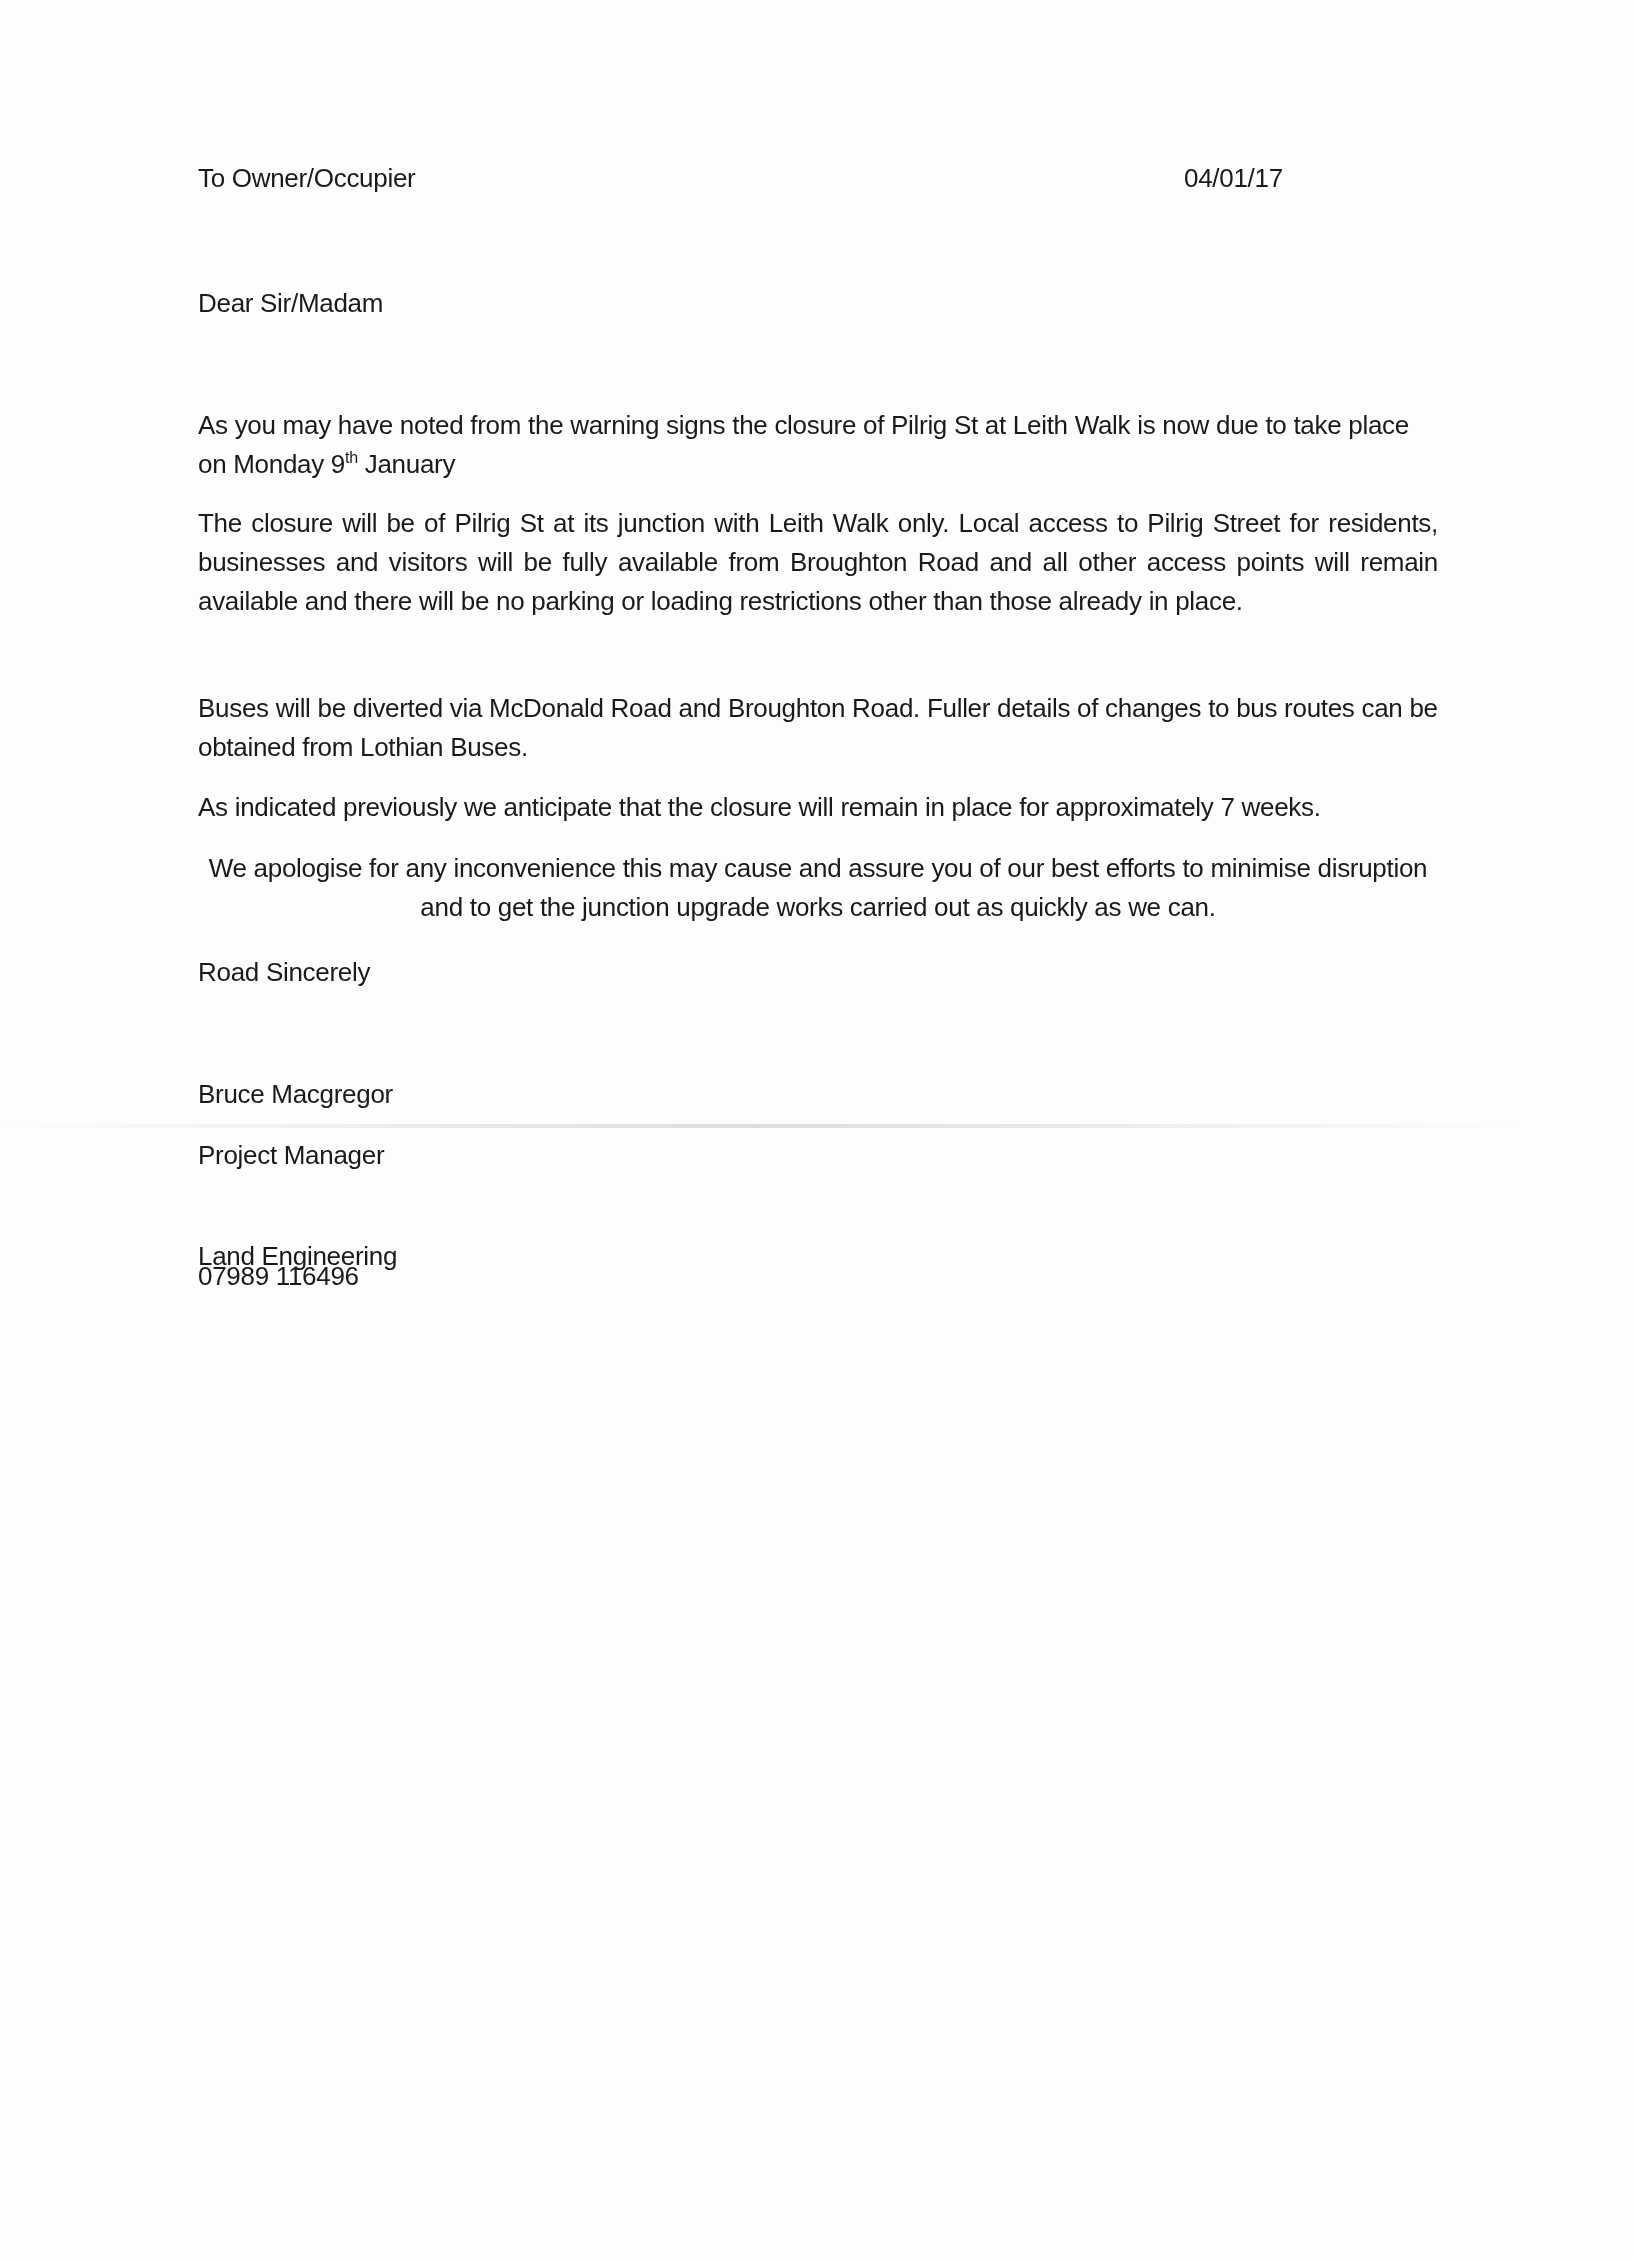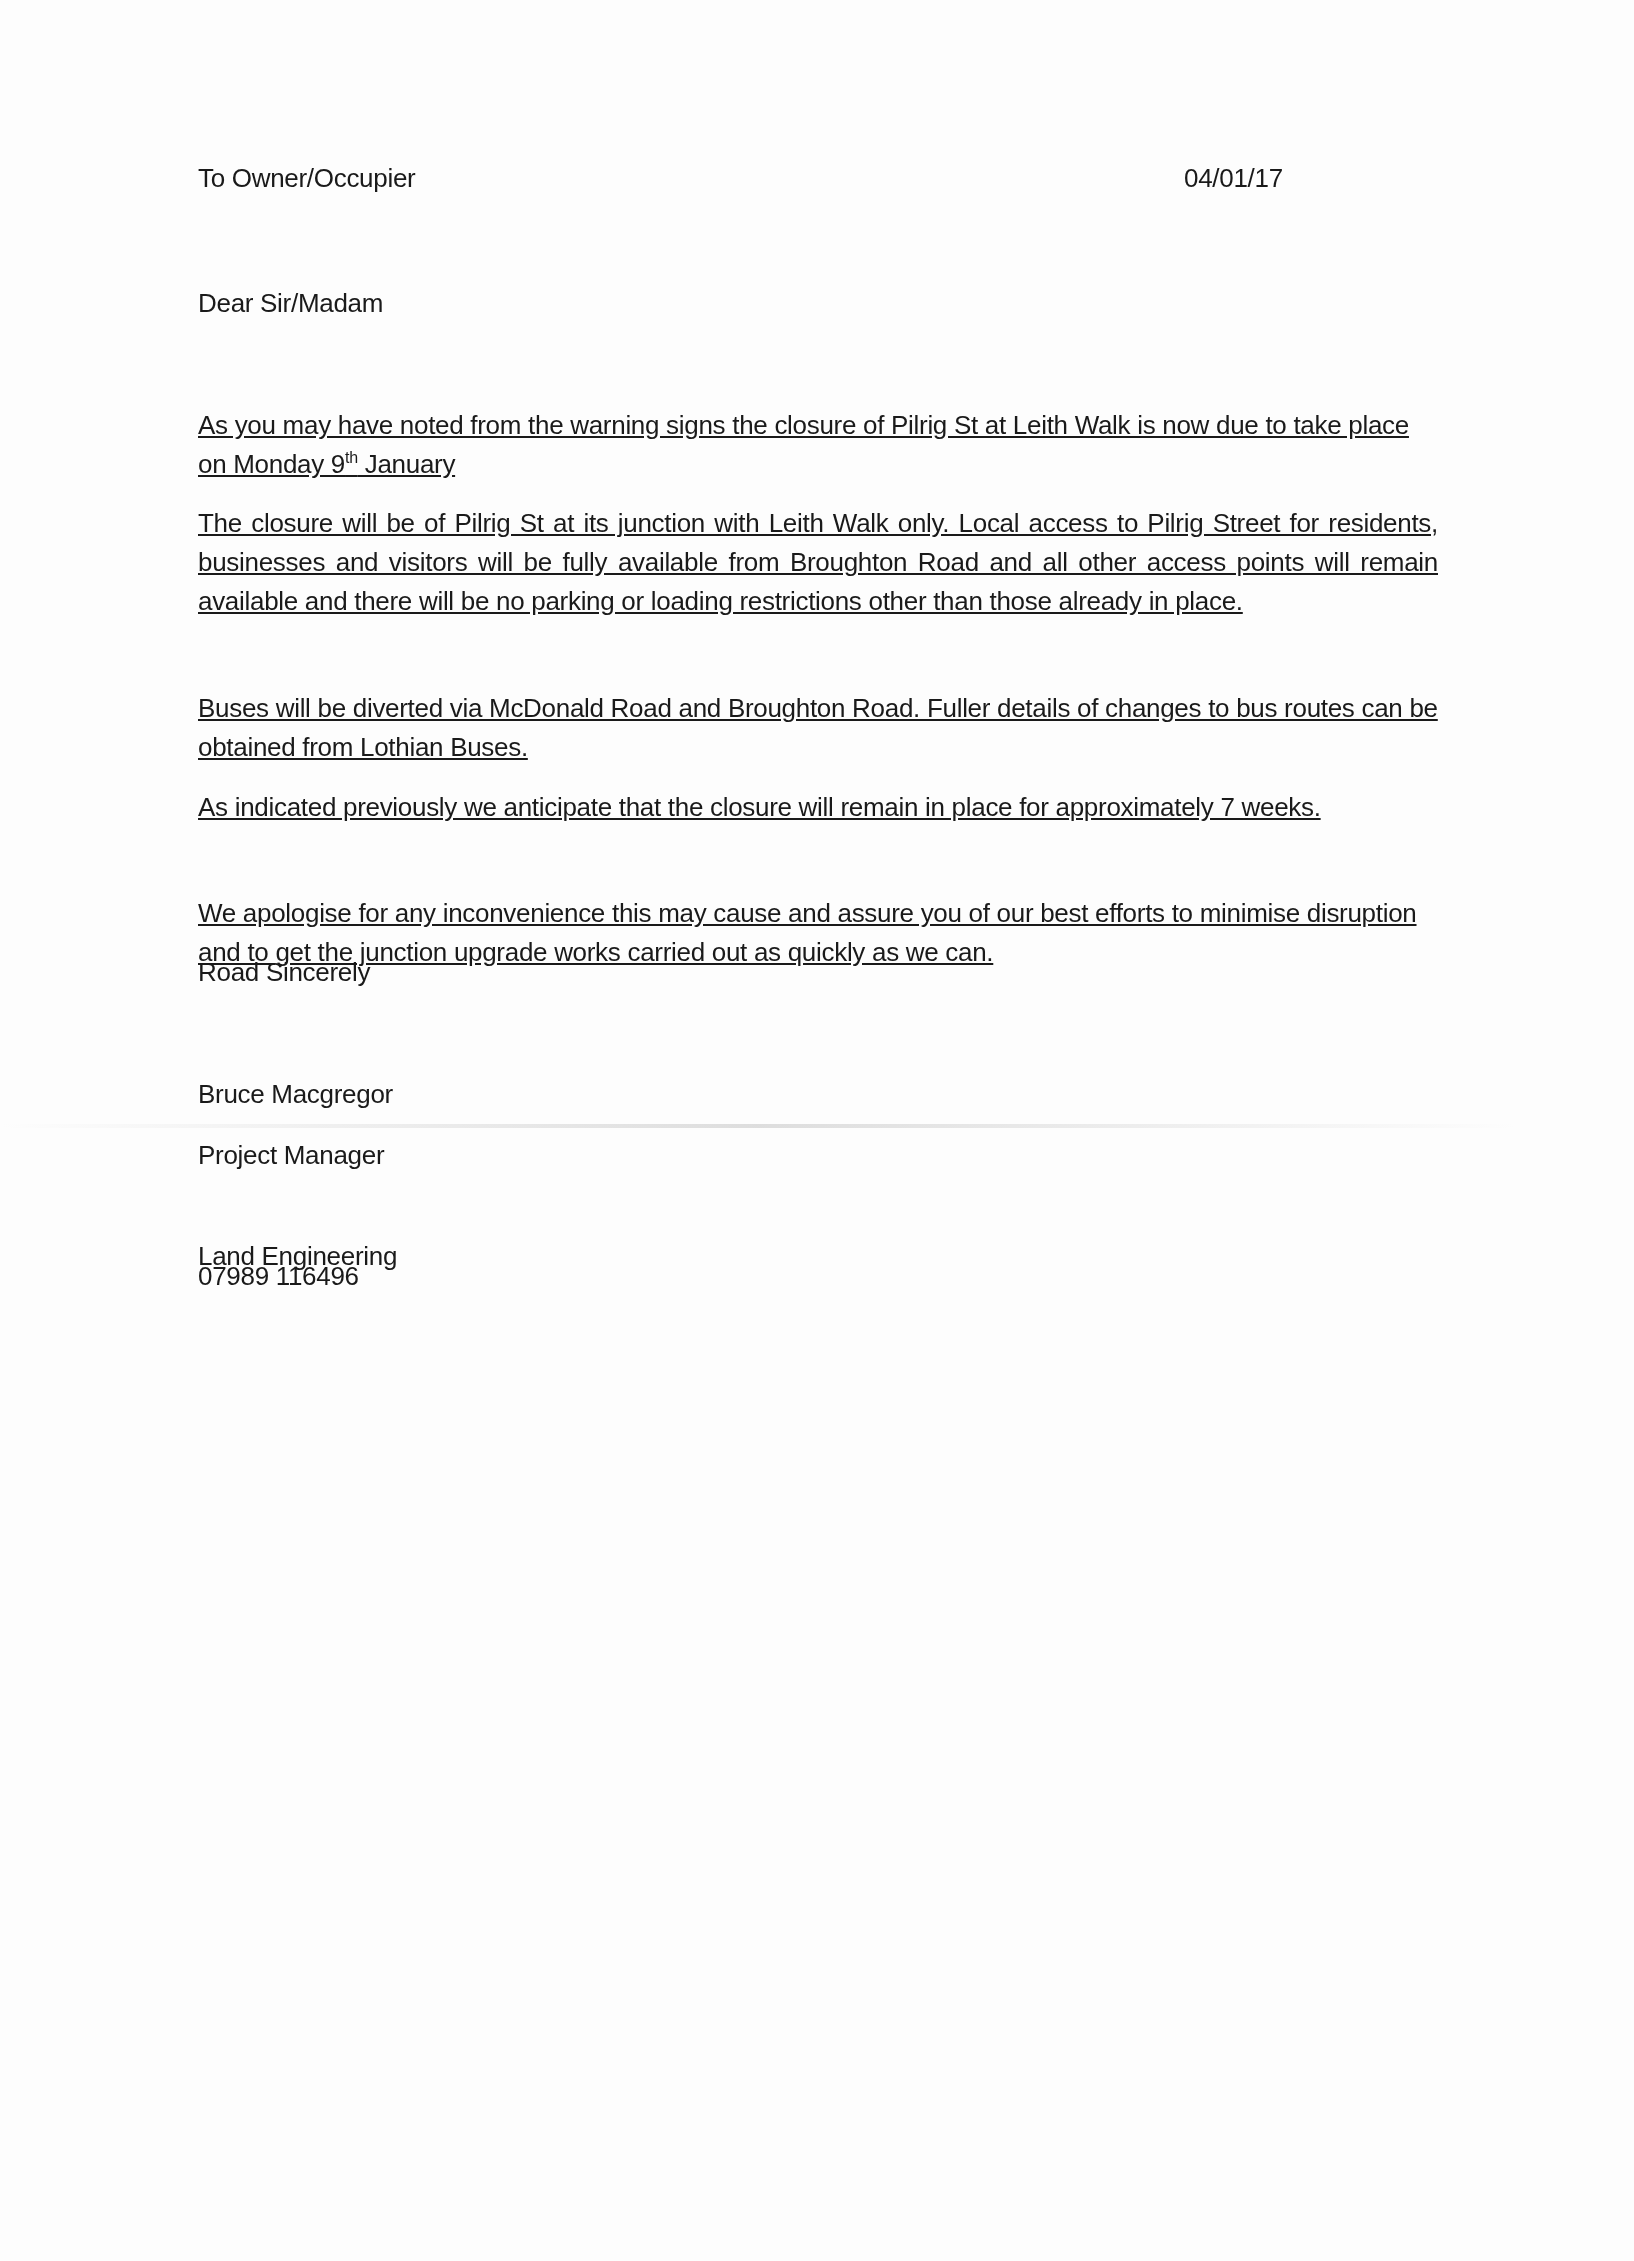--- a/index.html
+++ b/index.html
@@ -6,21 +6,21 @@
     body {
       width: 1635px; height: 2261px;
       background: #fdfdfd;
       font-family: "Liberation Sans", sans-serif;
       color: #1a1a1a;
       position: relative;
       overflow: hidden;
     }
     .page { position: absolute; left: 0; top: 0; width: 1306px; height: 2261px; }
     .line { position: absolute; font-size: 26px; line-height: 1; white-space: nowrap; letter-spacing: -0.3px; }
-    .para { position: absolute; left: 198px; width: 1240px; font-size: 26px; line-height: 39px; letter-spacing: -0.3px; text-align: justify; text-decoration: underline; }
+    .para { position: absolute; left: 198px; width: 1240px; font-size: 26px; line-height: 39px; letter-spacing: -0.3px; text-align: justify; }
     .para.left { text-align: left; }
     .bold { font-weight: bold; }
     sup { font-size: 16px; line-height: 0; }
     .smudge { position: absolute; height: 4px; background: linear-gradient(90deg, rgba(200,200,200,0), rgba(190,190,190,0.5), rgba(200,200,200,0)); }
   </style>
 </head>
 <body>
 
 <div class="page">
   <div class="smudge" style="left:0; top:1124px; width:1517px;"></div>
@@ -34,21 +34,21 @@
   <div class="para left" style="top:406px;">
     <span>As you may have noted from the warning signs the closure of Pilrig St at Leith Walk is now due to take place on Monday 9</span><sup>th</sup><span> January</span>
   </div>
 
   <div class="para left" style="top:689px;">Buses will be diverted via McDonald Road and Broughton Road. Fuller details of changes to bus routes can be obtained from Lothian Buses.</div>
 
   <div class="para" style="top:504px;">The closure will be of Pilrig St at its junction with Leith Walk only. Local access to Pilrig Street for residents, businesses and visitors will be fully available from Broughton Road and all other access points will remain available and there will be no parking or loading restrictions other than those already in place.</div>
 
   <div class="para left" style="top:788px;">As indicated previously we anticipate that the closure will remain in place for approximately 7 weeks.</div>
 
-  <div class="para left" style="top:894px;">We apologise for any inconvenience this may cause and assure you of our best efforts to minimise disruption and to get the junction upgrade works carried out as quickly as we can.</div>
+  <div class="para left" style="top:849px;text-align:center;">We apologise for any inconvenience this may cause and assure you of our best efforts to minimise disruption and to get the junction upgrade works carried out as quickly as we can.</div>
 
   <div class="line" style="left:198px; top:959px;">Road Sincerely</div>
 
   <div class="line" style="left:198px; top:1081px;">Bruce Macgregor</div>
   <div class="line" style="left:198px; top:1142px;">Project Manager</div>
   <div class="line" style="left:198px; top:1203px;margin-top:40px;">Land Engineering</div>
   <div class="line" style="left:198px; top:1263px;">07989 116496</div>
 </div>
 
 

